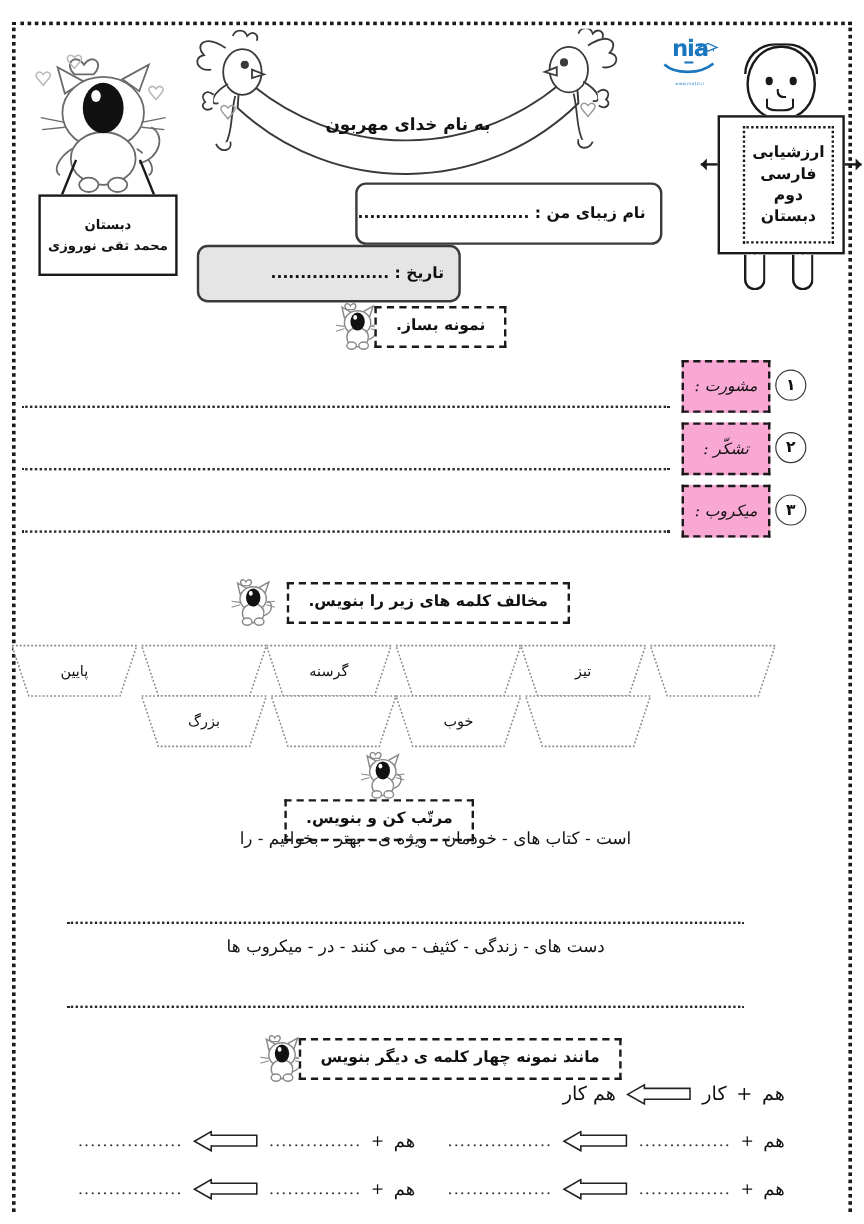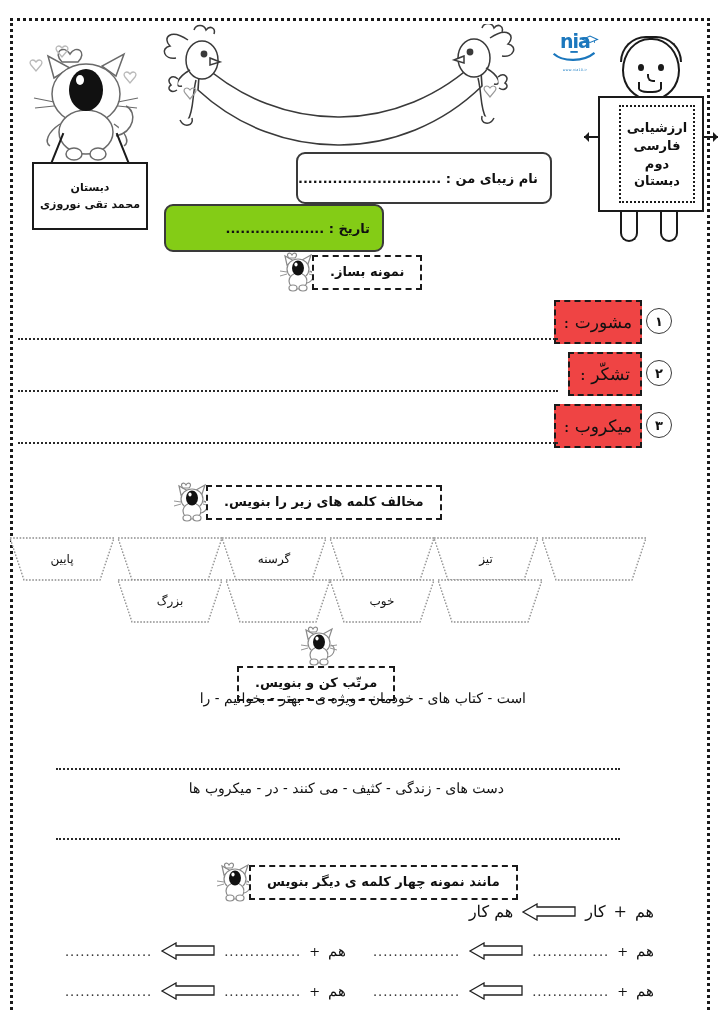--- a/index.html
+++ b/index.html
@@ -171,21 +171,21 @@
     width: 256px; height: 52px;
     border: 2.2px solid #3a3a3a; border-radius: 9px;
     background: #fff;
     display: flex; align-items: center; justify-content: flex-end;
     padding: 0 12px;
   }
   #date-box {
     position: absolute; left: 164px; top: 186px;
     width: 220px; height: 48px;
     border: 2.2px solid #3a3a3a; border-radius: 9px;
-    background: #84cc16;
+    background: #e5e5e5;
     display: flex; align-items: center; justify-content: flex-end;
     padding: 0 12px;
   }
   #name-box span, #date-box span {
     font-size: 13px; font-weight: bold; direction: rtl;
     white-space: nowrap;
   }
   #name-box .dots, #date-box .dots { font-weight: bold; letter-spacing: .5px; }
 
   
@@ -203,24 +203,25 @@
   .q-row { position: absolute; height: 46px; }
   .q-num {
     position: absolute; right: 4px; top: 8px;
     width: 26px; height: 26px; border: 1.9px solid #3a3a3a;
     border-radius: 50%; display: flex; align-items: center; justify-content: center;
     font-size: 13px; font-weight: bold;
   }
   .q-word {
     position: absolute; right: 34px; top: 0;
     min-width: 74px; height: 44px;
-    border: 2.2px dashed #1a1a1a; background:#ef4444;
+    border: 2.2px dashed #1a1a1a; background:#f9a8d4;
     display: flex; align-items: center; justify-content: center;
-    font-size: 17px; direction: rtl; padding: 0 8px;
+    font-size: 13px; direction: rtl; padding: 0 8px;
     font-family: "DejaVu Serif", serif;
+    font-style: italic;
   }
   .q-line {
     position: absolute; right: 118px; left: 18px; top: 38px;
     border-top: 2.6px dotted #2a2a2a;
   }
 
   
   .pair { position: absolute; display: flex; height: 46px; }
   .trap {
     position: relative; width: 108px; height: 46px;
@@ -326,20 +327,21 @@
           <path d="M334 94 C 330 102, 320 100, 322 92"></path>
           <path d="M326 44 C 340 52, 342 62, 334 60"></path>
           <path d="M338 53 C 344 48, 350 53, 345 59 C 350 62, 345 68, 339 64"></path>
         </g>
 
         <g fill="none" stroke="#9a9a9a" stroke-width="1.2">
           <path d="M30 66 c -3 -4 -8 -1 -5 3 l 5 6 l 5 -6 c 3 -4 -2 -7 -5 -3 z"></path>
           <path d="M330 64 c -3 -4 -8 -1 -5 3 l 5 6 l 5 -6 c 3 -4 -2 -7 -5 -3 z"></path>
         </g>
       </svg>
+      <div class="bismillah">به نام خدای مهربون</div>
     </div>
 
     <div id="cat">
       <svg width="150" height="125" viewBox="0 0 150 125">
         <g fill="#fff" stroke="#6a6a6a" stroke-width="1.5">
 
           <path d="M36 38 L30 16 L52 28 Z"></path>
           <path d="M98 36 L106 14 L84 26 Z"></path>
 
           <ellipse cx="68" cy="54" rx="34" ry="30"></ellipse>
@@ -429,21 +431,21 @@
     <div class="q-num">۲</div>
     <div class="q-word">تشکّر :</div>
     <div class="q-line"></div>
   </div>
   <div class="q-row" style="top:404px; left:0; right:0;">
     <div class="q-num">۳</div>
     <div class="q-word">میکروب :</div>
     <div class="q-line"></div>
   </div>
 
-  <div class="instr-wrap" style="left:172px; top:482px;">
+  <div class="instr-wrap" style="left:191px; top:482px;gap:14px;">
     <svg class="cat-badge" viewBox="0 0 40 40">
       <g fill="#fff" stroke="#8a8a8a" stroke-width="1.2">
         <path d="M9 13 L7 4 L16 9 Z"></path>
           <path d="M30 12 L33 3 L24 8 Z"></path>
         <ellipse cx="20" cy="17" rx="11" ry="10"></ellipse>
         <ellipse cx="20" cy="29" rx="9" ry="8"></ellipse>
         <path d="M29 31 C 36 29, 37 21, 32 19"></path>
         <ellipse cx="15" cy="36" rx="4" ry="3"></ellipse>
           <ellipse cx="25" cy="36" rx="4" ry="3"></ellipse>
         <path d="M11 6 c -4 -4 1 -7 3 -3 c 2 -4 7 -1 3 3 z"></path>

